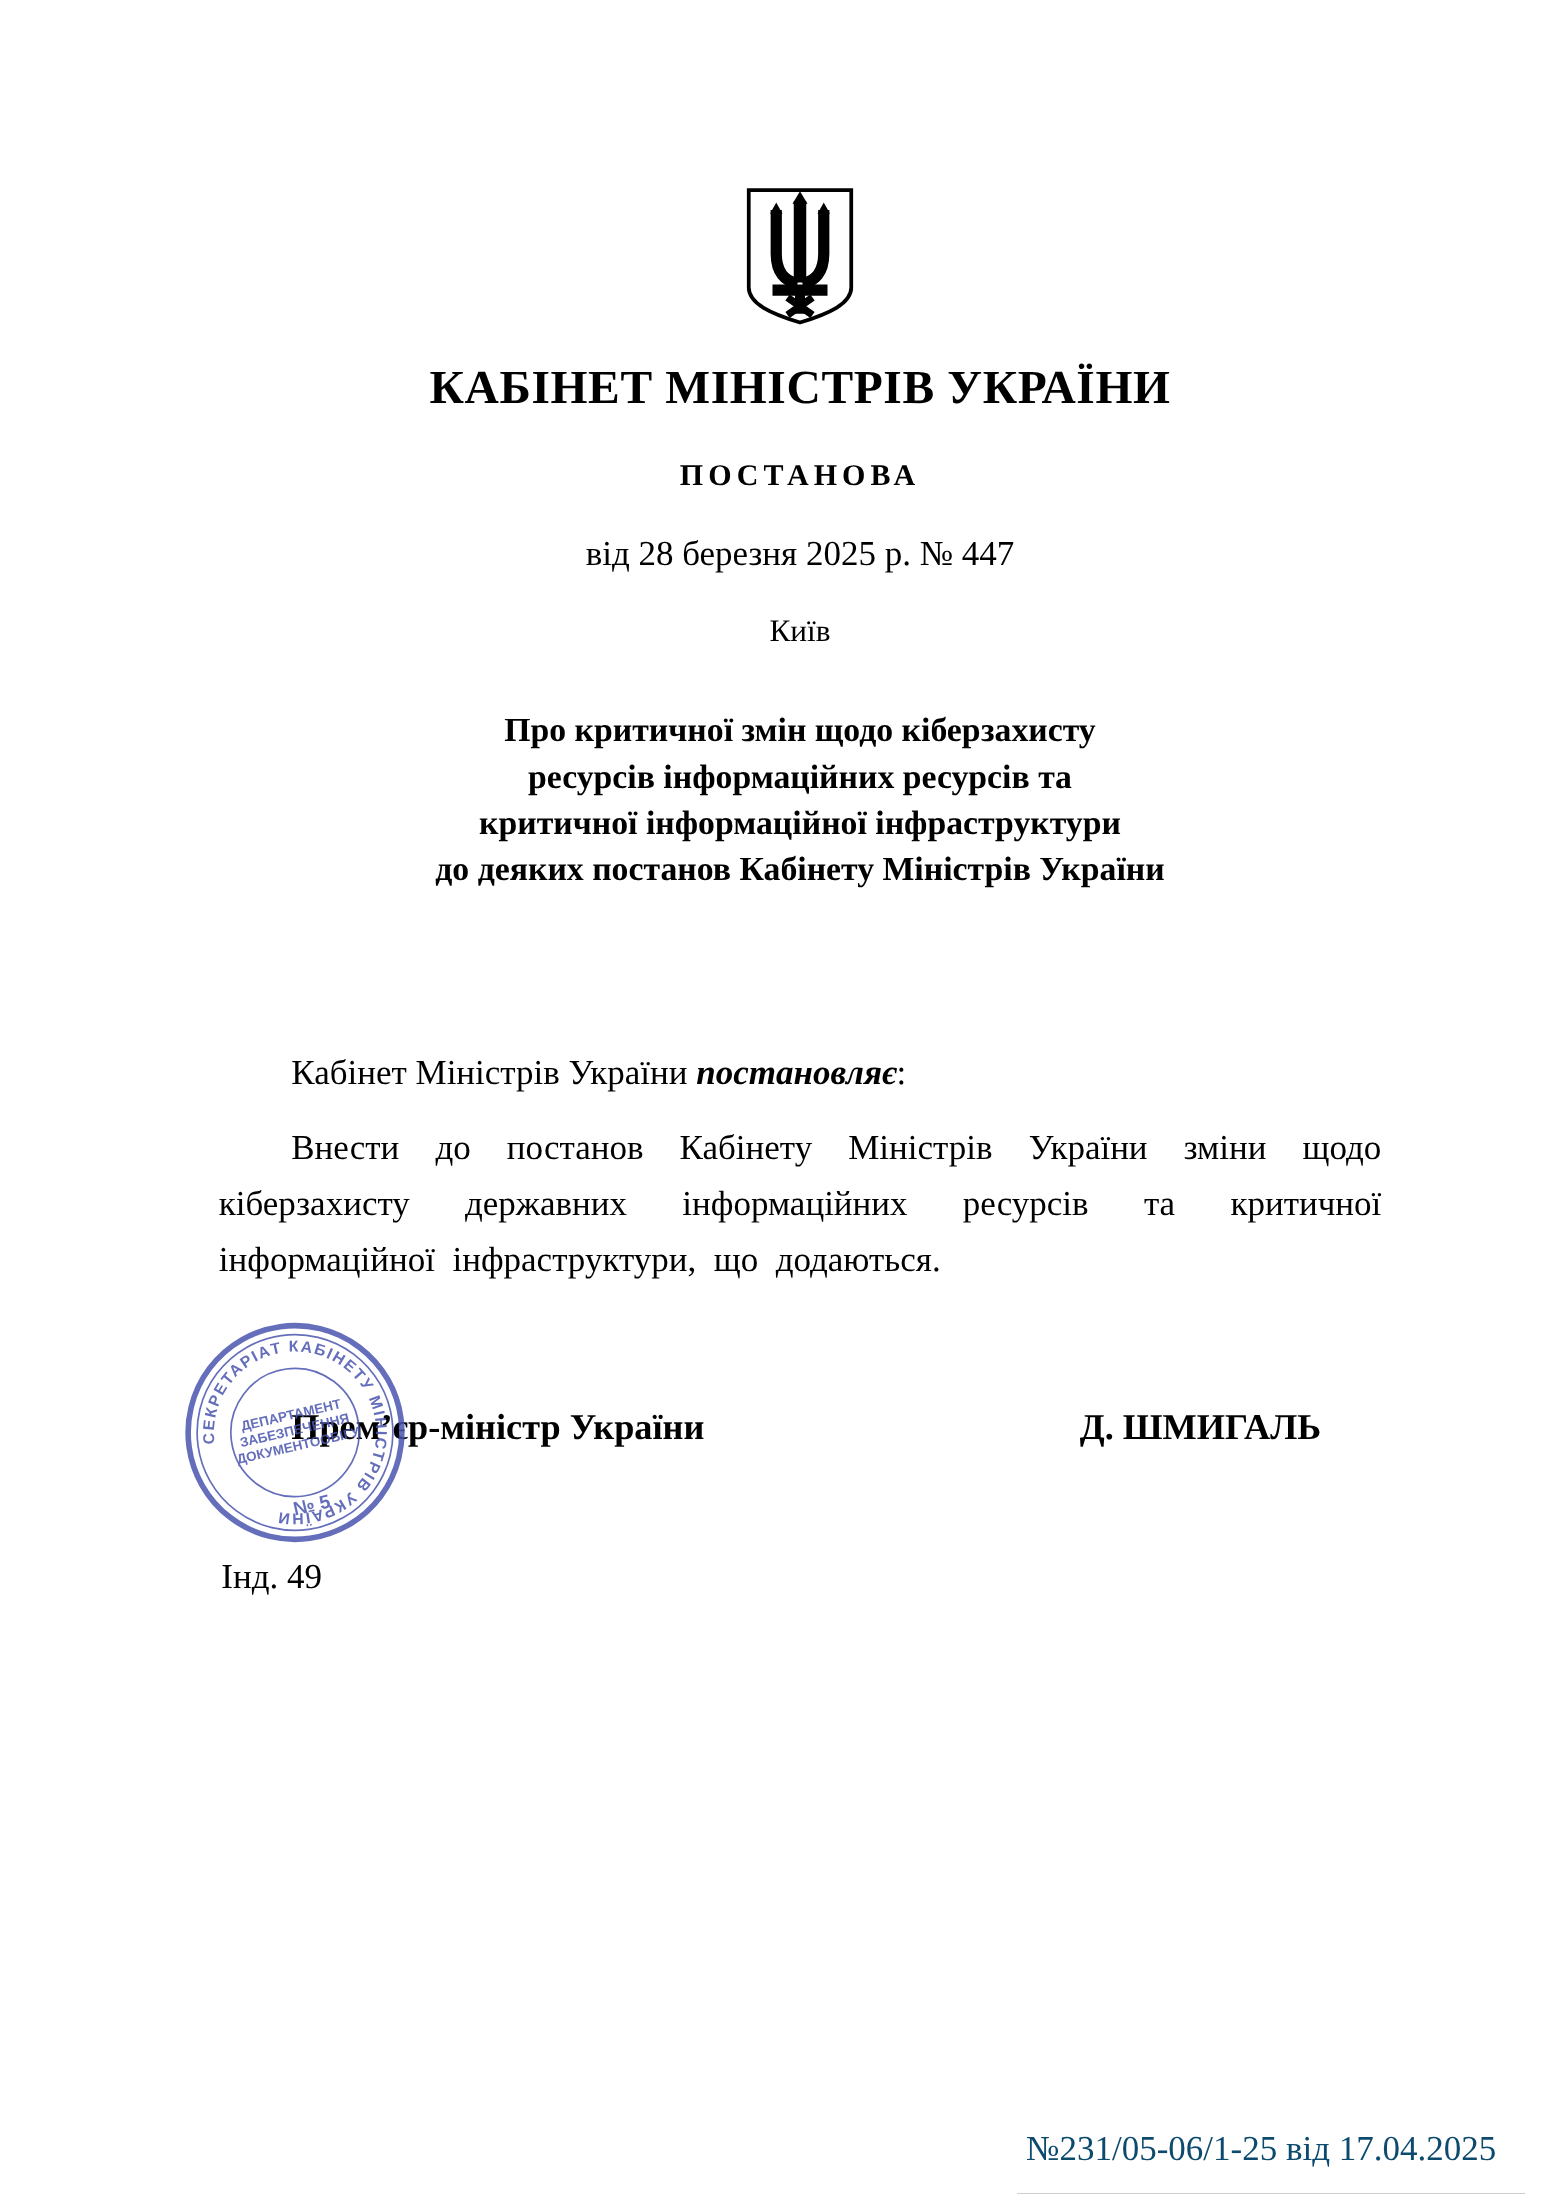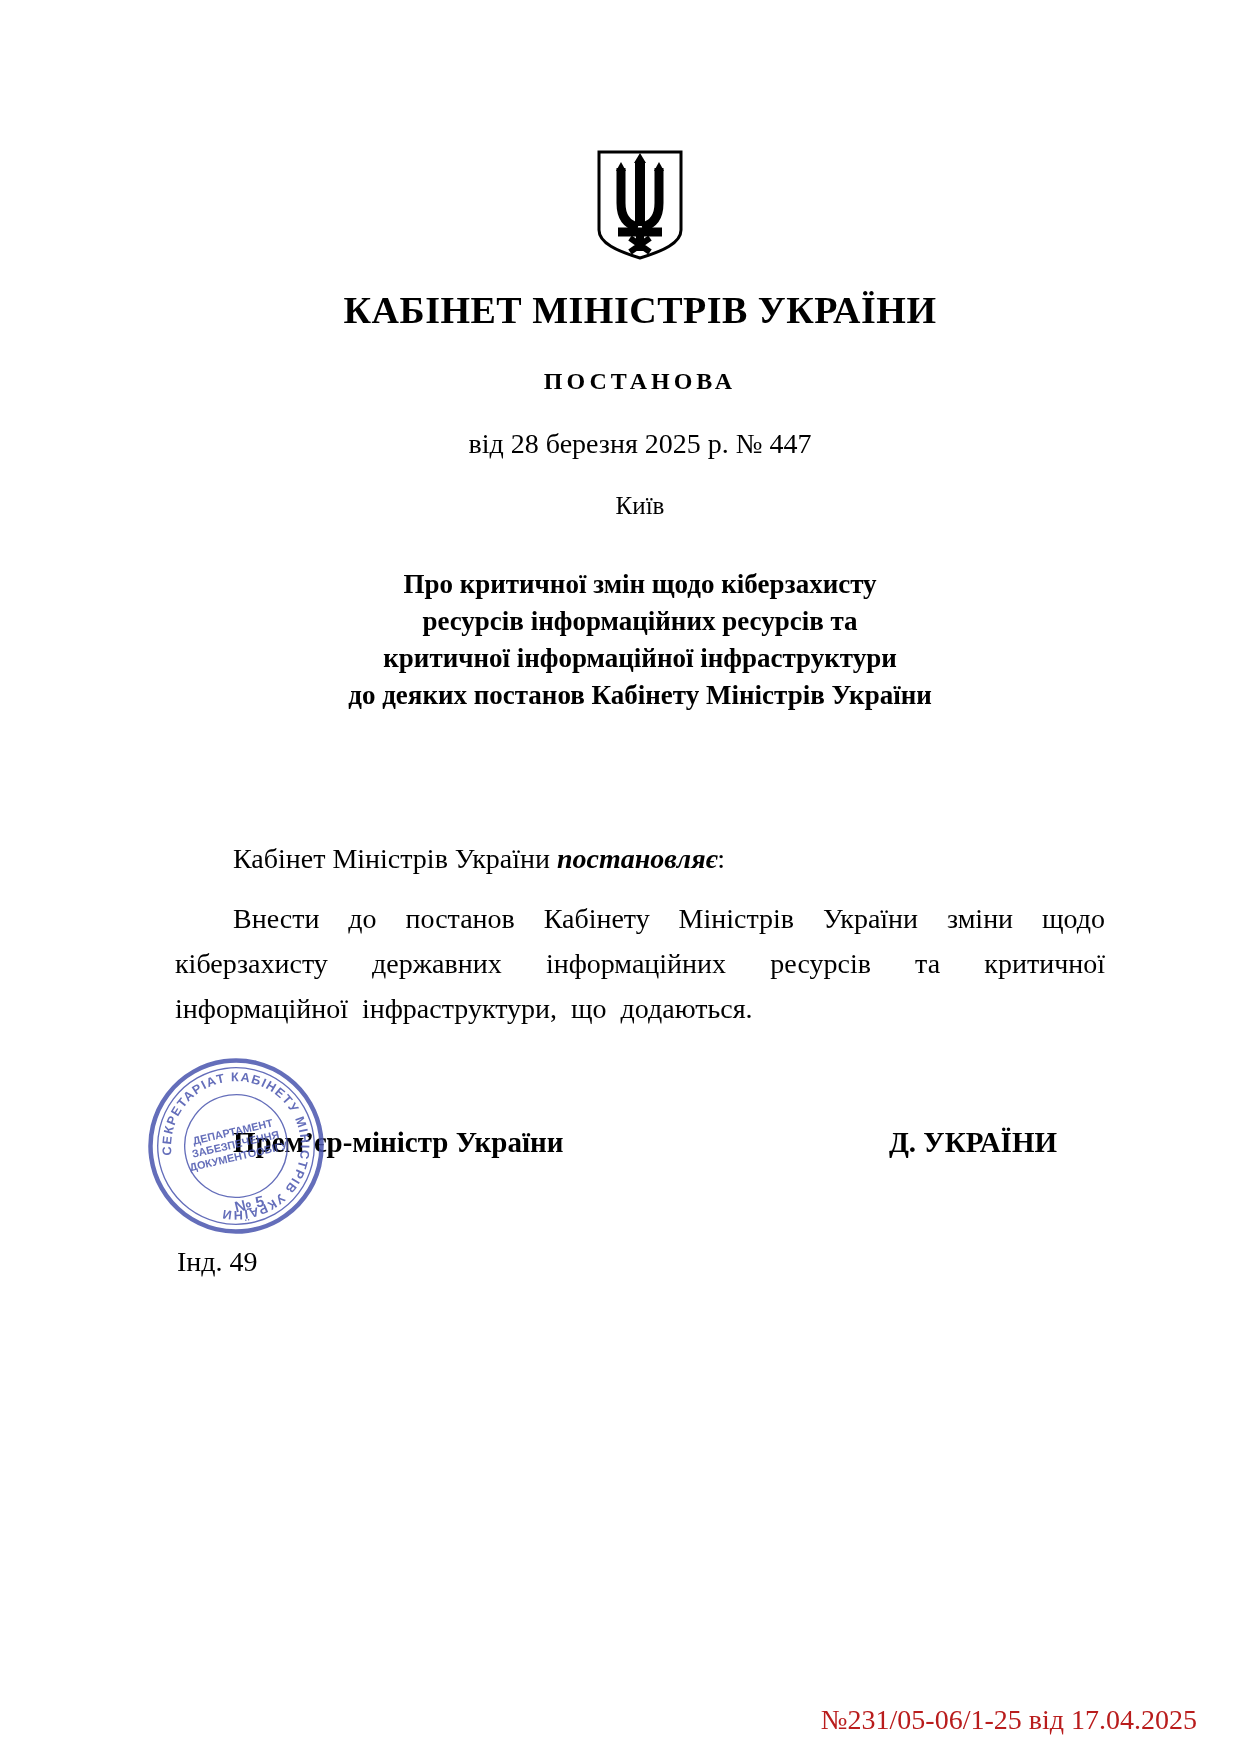--- a/index.html
+++ b/index.html
@@ -42,21 +42,21 @@
   }
   .sign-row {
     position:absolute; top:1126px; width:100%; box-sizing:border-box;
     padding:0 48px 0 58px; display:flex; justify-content:space-between;
     font-size:29px; font-weight:bold; white-space:nowrap;
   }
   .index-note {
     position:absolute; top:1246px; left:2px; font-size:28px;
   }
   .reg-footer {
-    position:absolute; top:1704px; right:44px; font-size:28px; color:#b91c1c;
+    position:absolute; top:1704px; right:44px; font-size:28px; color:#0c4a6e;
     white-space:nowrap;
   }
   .stamp {
     position:absolute; left:146px; top:1056px; width:180px; height:180px;
     opacity:0.85; transform:rotate(-8deg); pointer-events:none;
   }
   .stamp text { font-family:"Liberation Sans", sans-serif; }
 </style>
 </head>
 <body>
@@ -95,21 +95,21 @@
       <div>критичної інформаційної інфраструктури</div>
       <div>до деяких постанов Кабінету Міністрів України</div>
     </div>
 
     <div class="intro-line"><span>Кабінет Міністрів України </span><span class="bold">постановляє</span><span>:</span></div>
 
     <div class="body-par">Внести до постанов Кабінету Міністрів України зміни щодо кіберзахисту державних інформаційних ресурсів та критичної інформаційної інфраструктури, що додаються.</div>
 
     <div class="sign-row">
       <span>Прем’єр-міністр України</span>
-      <span>Д. УКРАЇНИ</span>
+      <span>Д. ШМИГАЛЬ</span>
     </div>
 
     <div class="index-note">Інд. 49</div>
   </div>
 
   <div class="stamp">
     <svg width="180" height="180" viewBox="0 0 200 200" aria-hidden="true">
       <g fill="none" stroke="#4a55ae">
         <circle cx="100" cy="100" r="95" stroke-width="5"></circle>
         <circle cx="100" cy="100" r="87" stroke-width="1.5"></circle>

